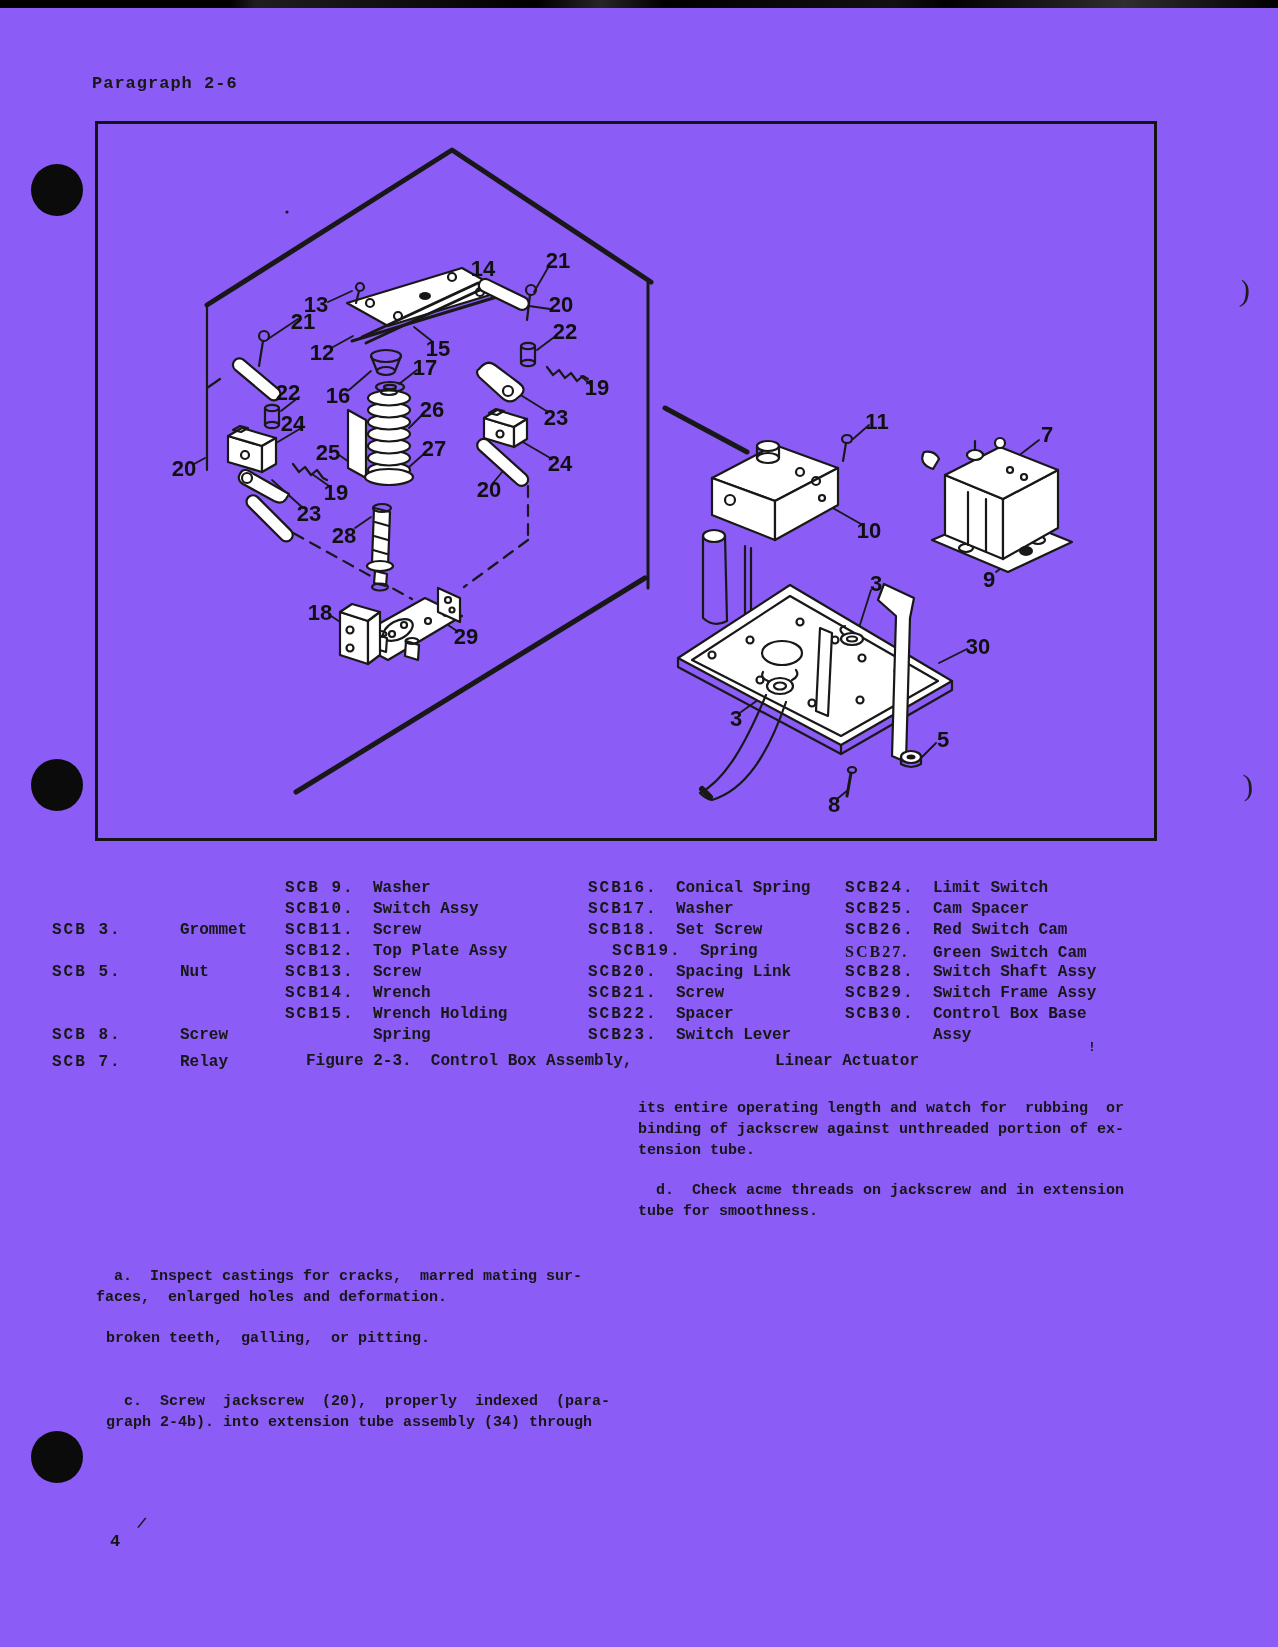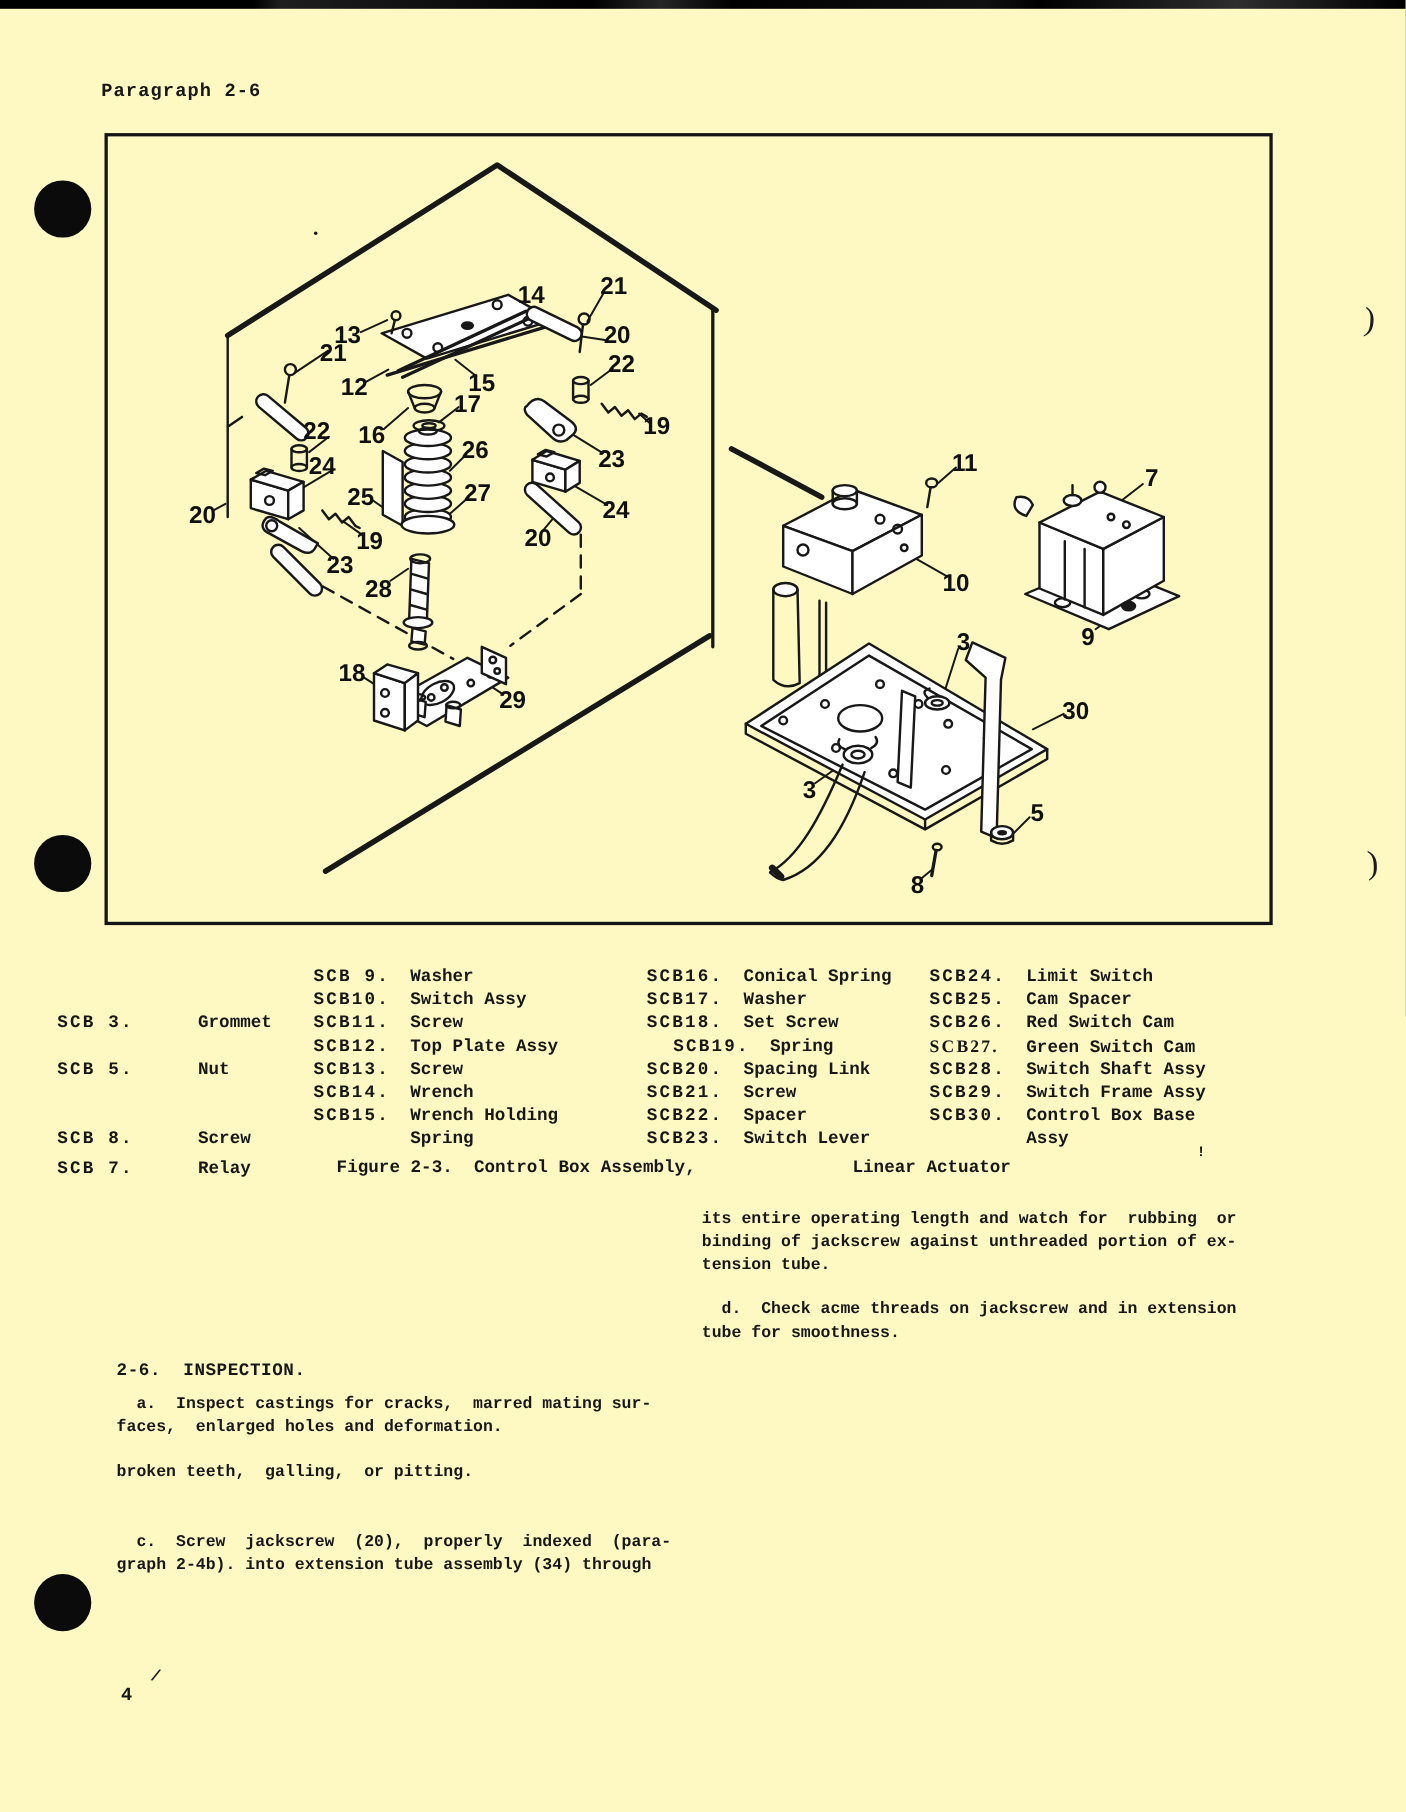--- a/index.html
+++ b/index.html
@@ -1,16 +1,16 @@
 <!DOCTYPE html>
 <html><head>
 <meta charset="utf-8">
 <style>
   html,body { margin:0; padding:0; background:#9a9a9a; }
-  .page { position:relative; width:1278px; height:1647px; background:#fef9c3;
+  .page { position:relative; width:1278px; height:1647px; background:#8b5cf6;
           font-family:"Liberation Mono", monospace; color:#171717; overflow:hidden; }
   .scanband { position:absolute; top:0; left:0; width:100%; height:8px;
               background:linear-gradient(90deg,#000 0,#000 18%,#1e1e1e 20%,#000 42%,#262626 47%,#000 52%,#111 70%,#000 74%,#2e2e2e 88%,#000 100%); }
   .punch { position:absolute; width:52px; height:52px; border-radius:50%; background:#0b0b0b; }
   .hdr { position:absolute; left:92px; top:74px; font-size:17px; font-weight:700; letter-spacing:1px; white-space:pre; }
   .figbox { position:absolute; left:95px; top:121px; width:1056px; height:714px; border:3px solid #141414; }
   .figsvg { position:absolute; left:0; top:0; width:1278px; height:1647px; }
   .ln { stroke:#181818; stroke-width:2.2; fill:none; stroke-linecap:round; stroke-linejoin:round; }
   .w { fill:#ffffff; }
   .thick { stroke-width:5; }
@@ -354,24 +354,21 @@
   <div class="tblock" style="left:638px; top:1098px; width:500px;">
     <div class="bodyline">its entire operating length and watch for  rubbing  or</div>
     <div class="bodyline">binding of jackscrew against unthreaded portion of ex-</div>
     <div class="bodyline">tension tube.</div>
   </div>
   <div class="tblock" style="left:638px; top:1180px; width:500px;">
     <div class="bodyline">  d.  Check acme threads on jackscrew and in extension</div>
     <div class="bodyline">tube for smoothness.</div>
   </div>
 
-  <div class="tblock" style="left:106px; top:1236px; width:510px;">
-    <div class="heading">2-6.  INSPECTION.</div>
-  </div>
-  <div class="tblock" style="left:106px; top:1266px; width:510px;">
+  <div class="tblock" style="left:96px; top:1266px; width:510px;">
     <div class="bodyline">  a.  Inspect castings for cracks,  marred mating sur-</div>
     <div class="bodyline">faces,  enlarged holes and deformation.</div>
   </div>
   <div class="tblock" style="left:106px; top:1328px; width:510px;">
     <div class="bodyline">broken teeth,  galling,  or pitting.</div>
   </div>
   <div class="tblock" style="left:106px; top:1391px; width:510px;">
     <div class="bodyline">  c.  Screw  jackscrew  (20),  properly  indexed  (para-</div>
     <div class="bodyline">graph 2-4b). into extension tube assembly (34) through</div>
   </div>

